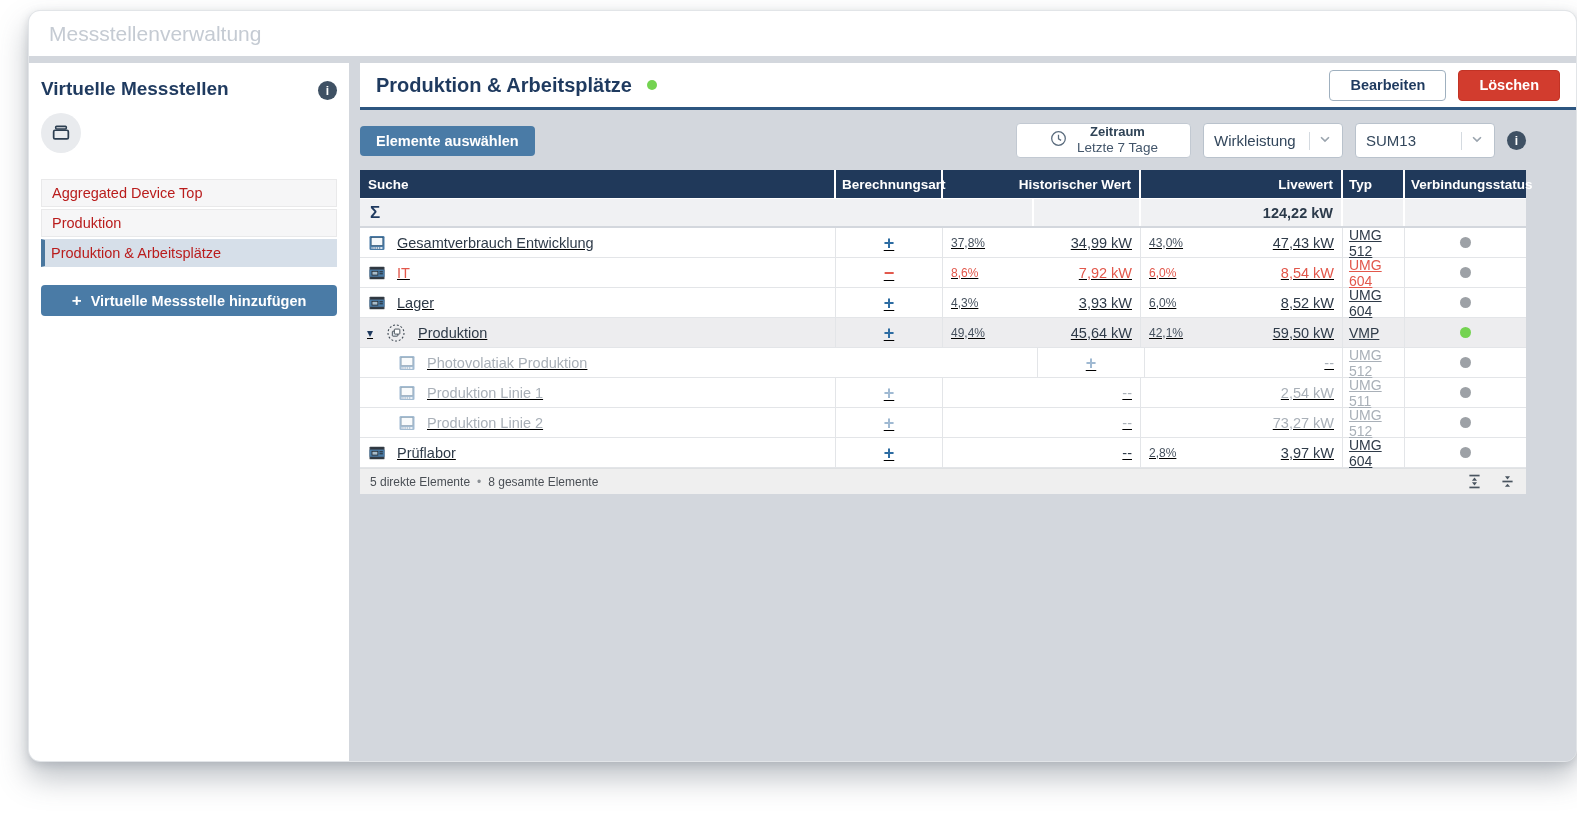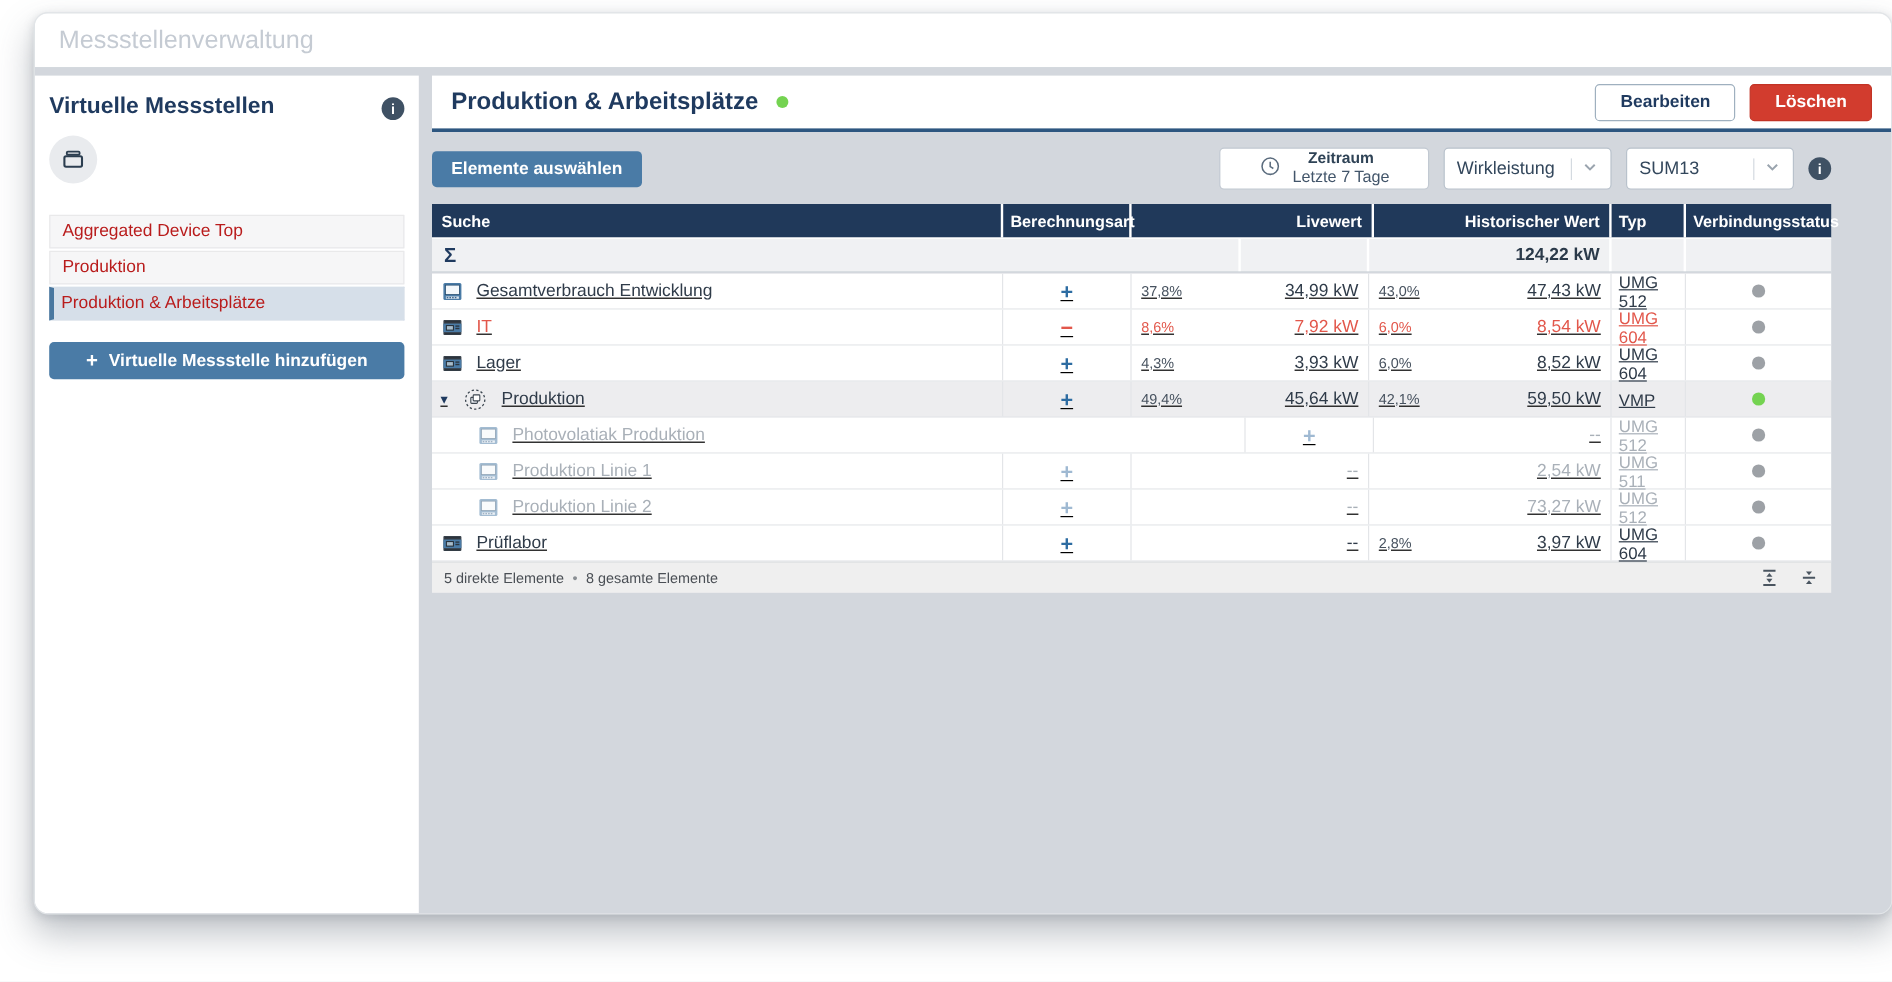--- a/index.html
+++ b/index.html
@@ -190,22 +190,22 @@
                   </svg></span>
             </div>
             <span class="info-dot">i</span>
           </div>
         </div>
 
         <div class="table">
           <div class="th-row">
               <div class="th c-name">Suche</div>
               <div class="th c-calc">Berechnungsart</div>
+              <div class="th c-hist">Historischer Wert</div>
               <div class="th c-live">Livewert</div>
-              <div class="th c-hist">Historischer Wert</div>
               <div class="th c-typ">Typ</div>
               <div class="th c-status">Verbindungsstatus</div>
             </div>
           <div class="sum-row">
             <div class="sd c-name" style="padding-left:10px;">
                 <span class="sum-sigma">Σ</span>
               </div>
             <div class="sd c-calc"></div>
             <div class="sd c-live" style="padding-right:0;">
                 <span class="sum-val">124,22 kW</span>

